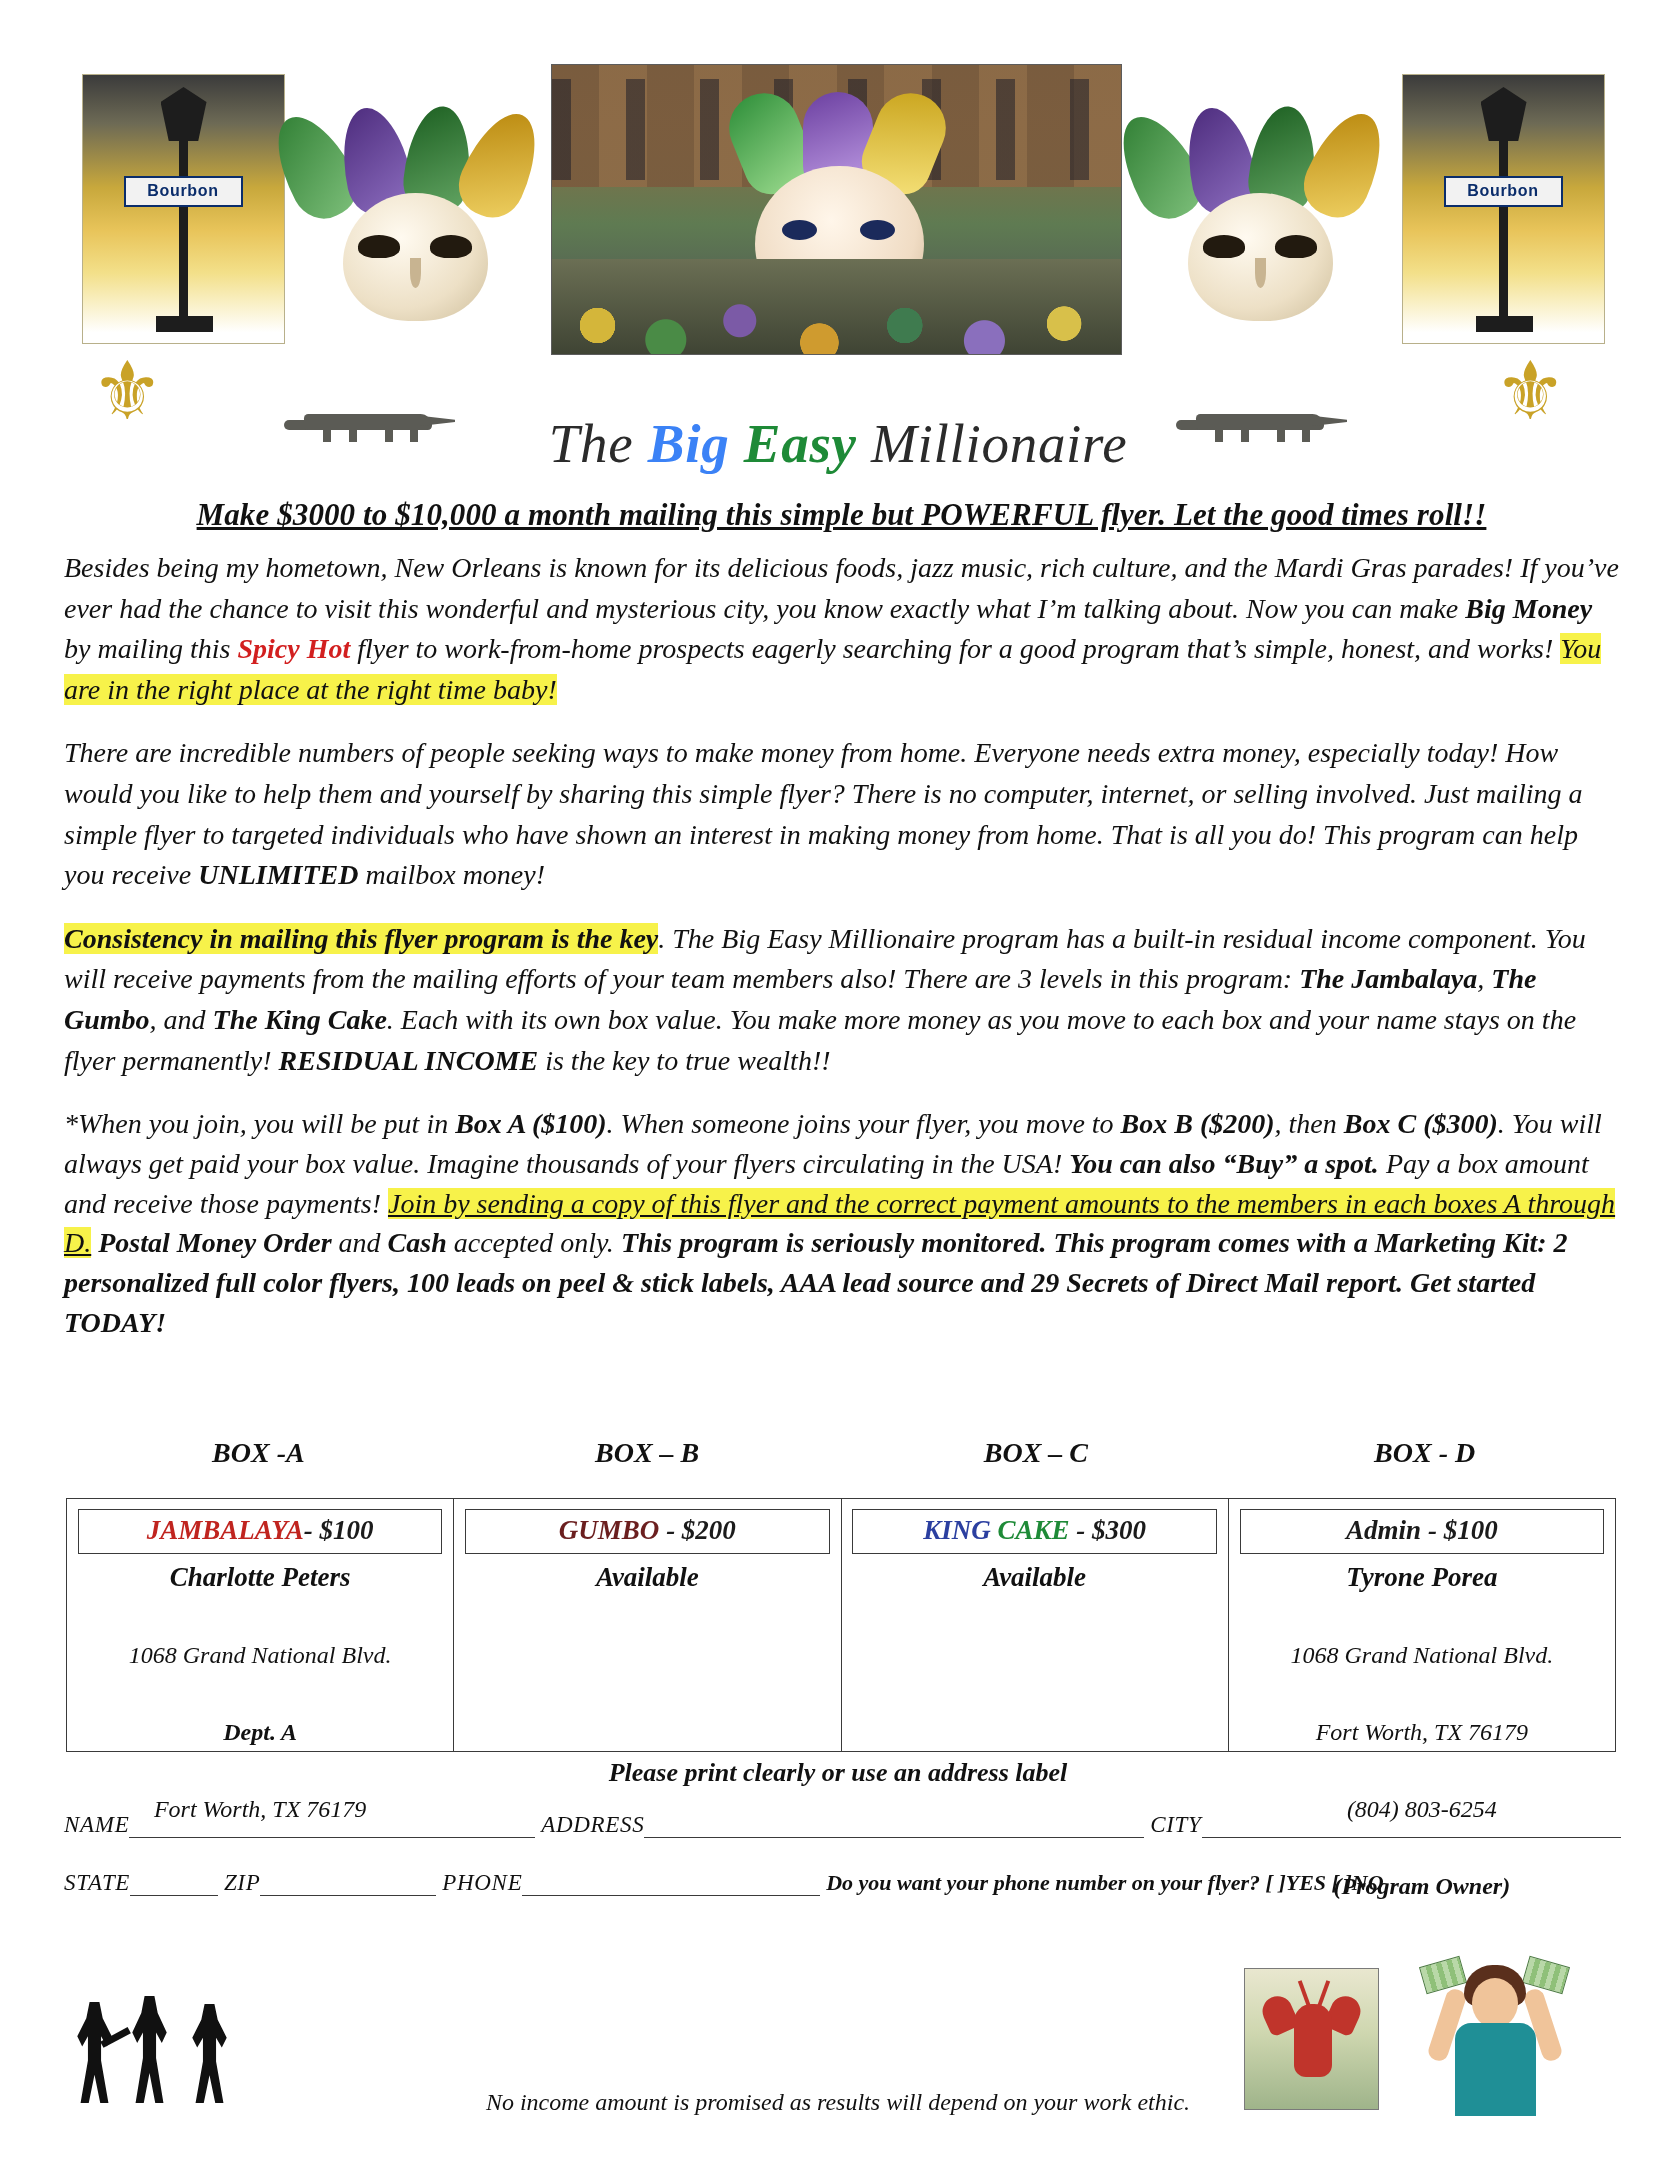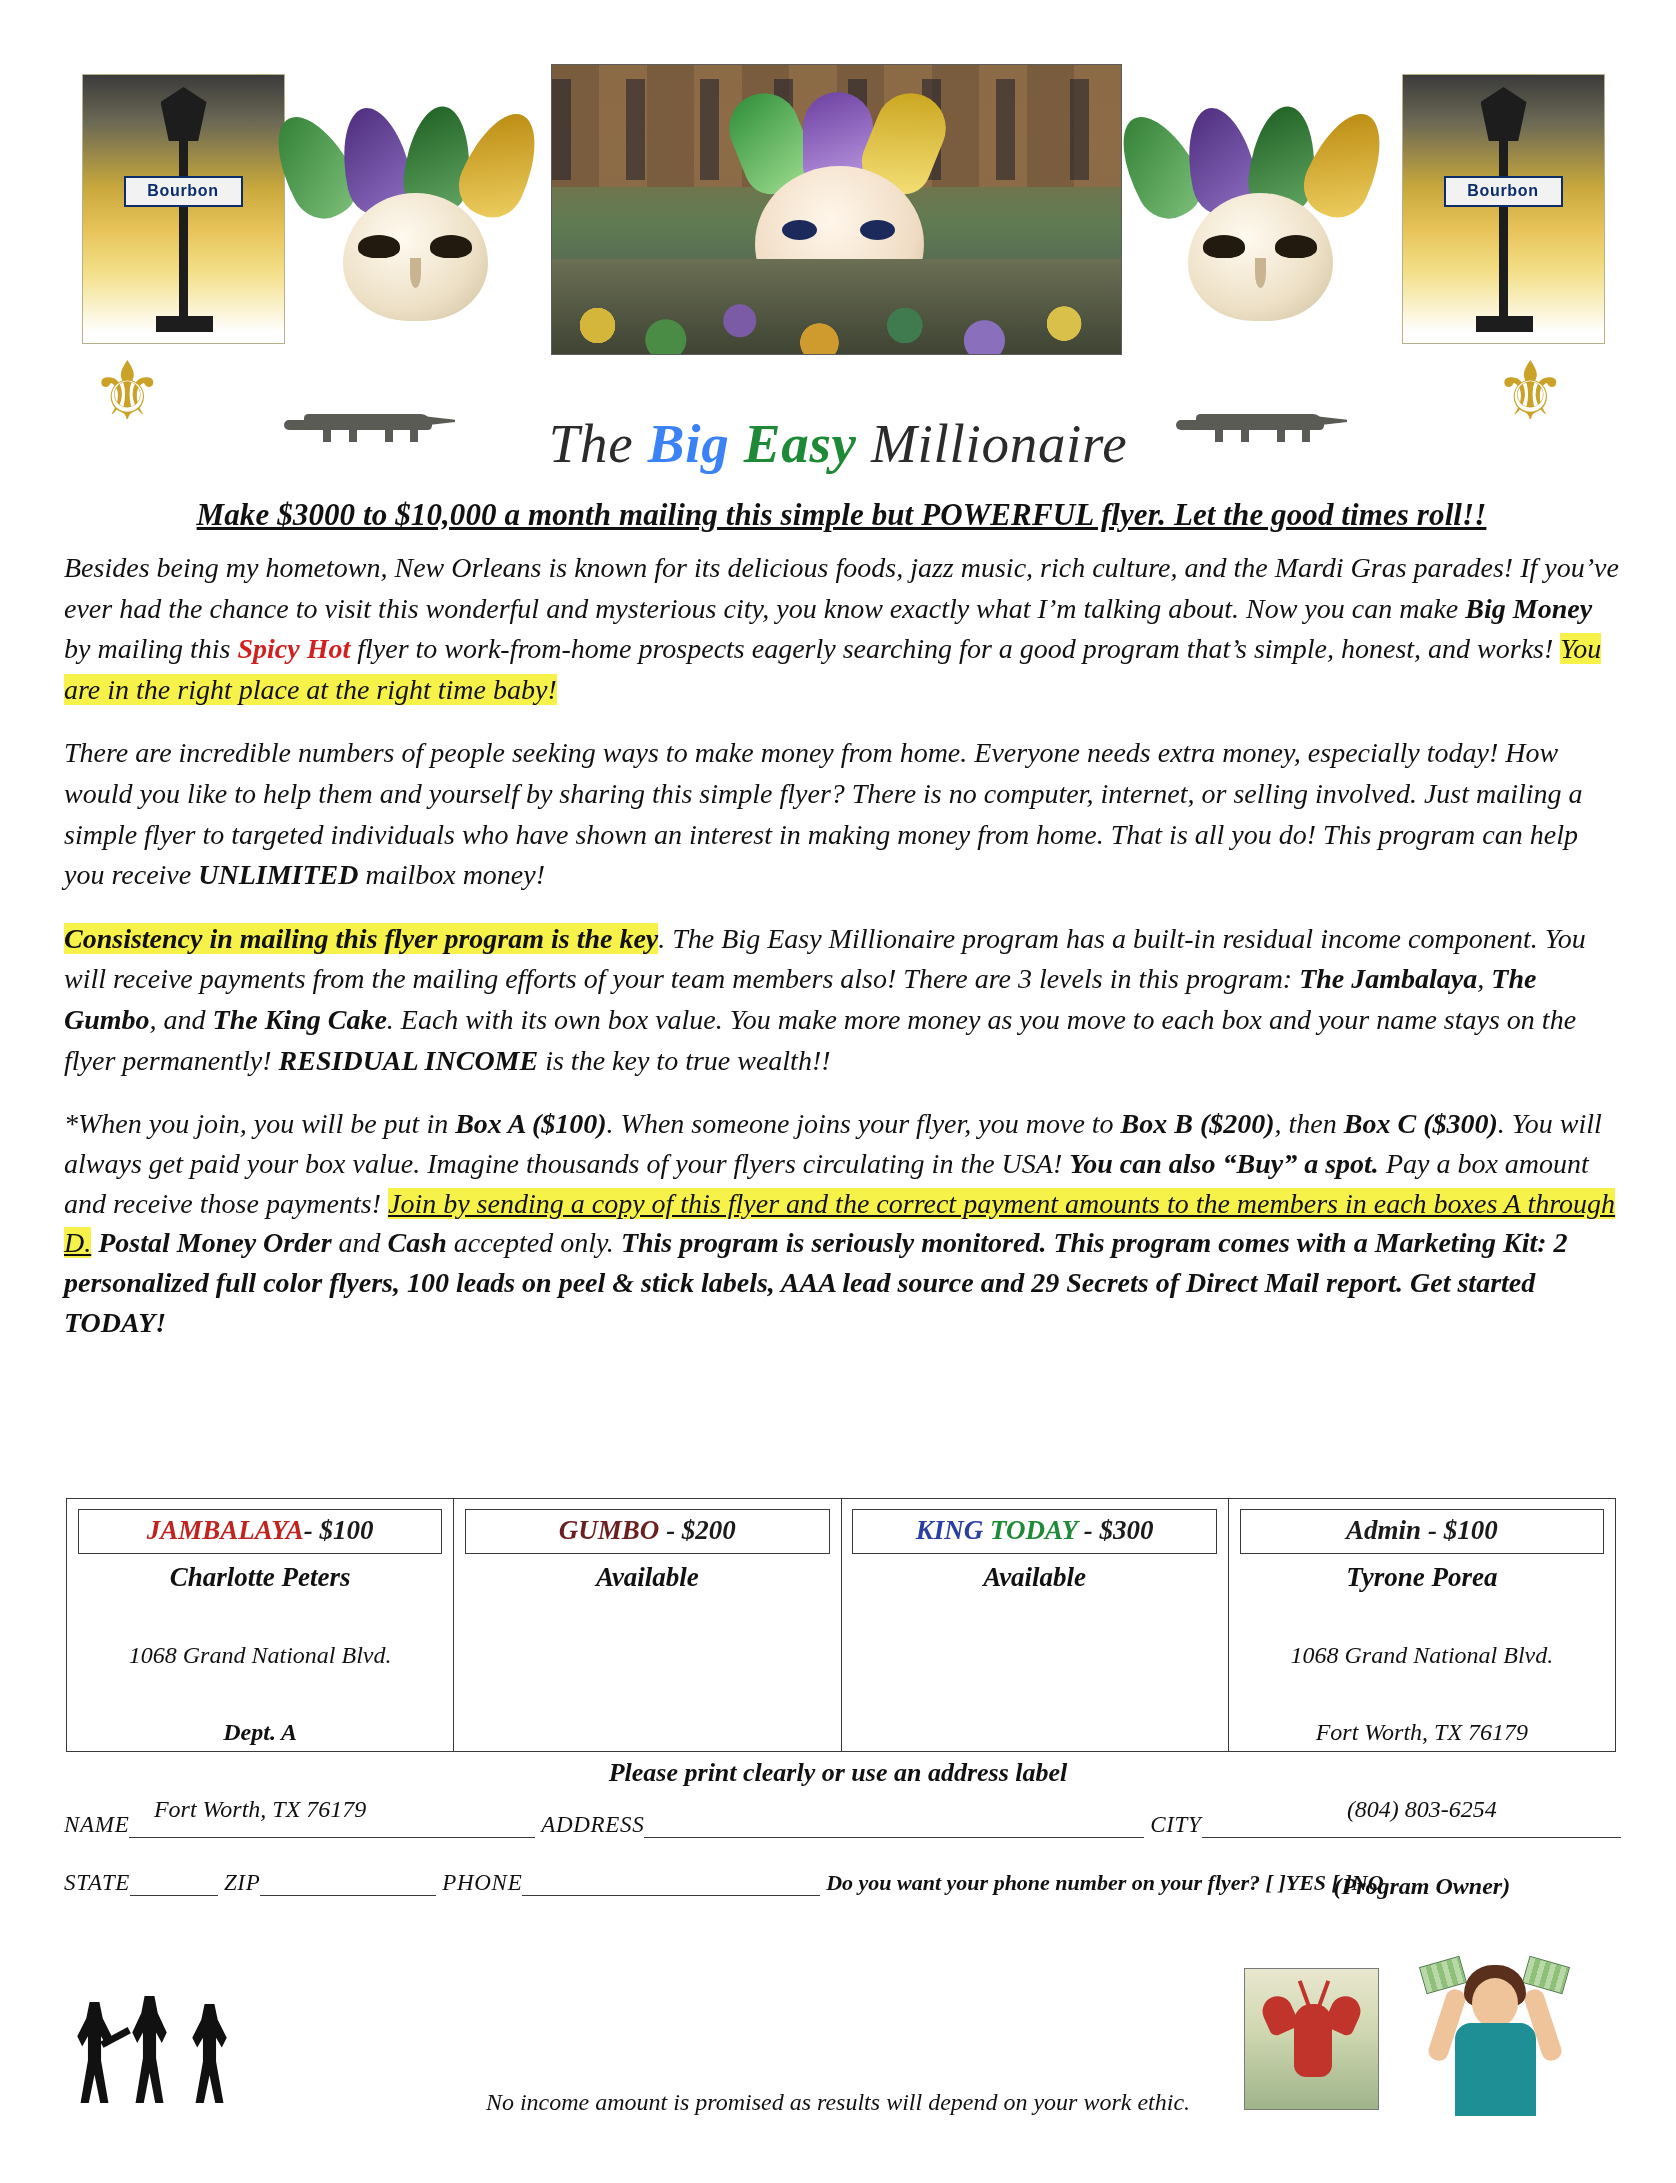--- a/index.html
+++ b/index.html
@@ -579,38 +579,44 @@
 
     <p class="para">
       <span class="hl b">Consistency in mailing this flyer program is the key</span><span>. The Big Easy Millionaire program has a built-in residual income component. You will receive payments from the mailing efforts of your team members also! There are 3 levels in this program: </span><span class="b">The Jambalaya</span><span>, </span><span class="b">The Gumbo</span><span>, and </span><span class="b">The King Cake</span><span>. Each with its own box value. You make more money as you move to each box and your name stays on the flyer permanently! </span><span class="b">RESIDUAL INCOME</span><span> is the key to true wealth!!</span>
     </p>
 
     <p class="para tight">
       <span>*When you join, you will be put in </span><span class="b">Box A ($100)</span><span>. When someone joins your flyer, you move to </span><span class="b">Box B ($200)</span><span>, then </span><span class="b">Box C ($300)</span><span>. You will always get paid your box value. Imagine thousands of your flyers circulating in the USA! </span><span class="b">You can also “Buy” a spot.</span><span> Pay a box amount and receive those payments! </span><span class="hl-u">Join by sending a copy of this flyer and the correct payment amounts to the members in each boxes A through D.</span><span>  </span><span class="b">Postal Money Order</span><span> and </span><span class="b">Cash</span><span> accepted only. </span><span class="b">This program is seriously monitored. This program comes with a Marketing Kit: 2 personalized full color flyers, 100 leads on peel &amp; stick labels, AAA lead source and 29 Secrets of Direct Mail report. Get started TODAY!</span>
     </p>
   </div>
 
+  <div class="boxlabels">
+    <div>BOX -A</div>
+    <div>BOX – B</div>
+    <div>BOX – C</div>
+    <div>BOX - D</div>
+  </div>
 
   <div class="boxtable">
 
     <div class="boxcell">
       <div class="tag"><span class="jam">JAMBALAYA</span><span class="amt">- $100</span></div>
       <div class="nm">Charlotte Peters</div>
       <div class="ln">1068 Grand National Blvd.</div>
       <div class="ln bold">Dept. A</div>
       <div class="ln">Fort Worth, TX 76179</div>
     </div>
 
     <div class="boxcell">
       <div class="tag"><span class="gum">GUMBO</span><span class="amt"> - $200</span></div>
       <div class="nm">Available</div>
     </div>
 
     <div class="boxcell">
-      <div class="tag"><span class="king">KING</span> <span class="cake">TODAY</span><span class="amt"> - $300</span></div>
+      <div class="tag"><span class="king">KING</span> <span class="cake">CAKE</span><span class="amt"> - $300</span></div>
       <div class="nm">Available</div>
     </div>
 
     <div class="boxcell">
       <div class="tag"><span class="amt">Admin</span><span class="amt"> - $100</span></div>
       <div class="nm">Tyrone Porea</div>
       <div class="ln">1068 Grand National Blvd.</div>
       <div class="ln">Fort Worth, TX 76179</div>
       <div class="ln">(804) 803-6254</div>
       <div class="ln bold">(Program Owner)</div>

